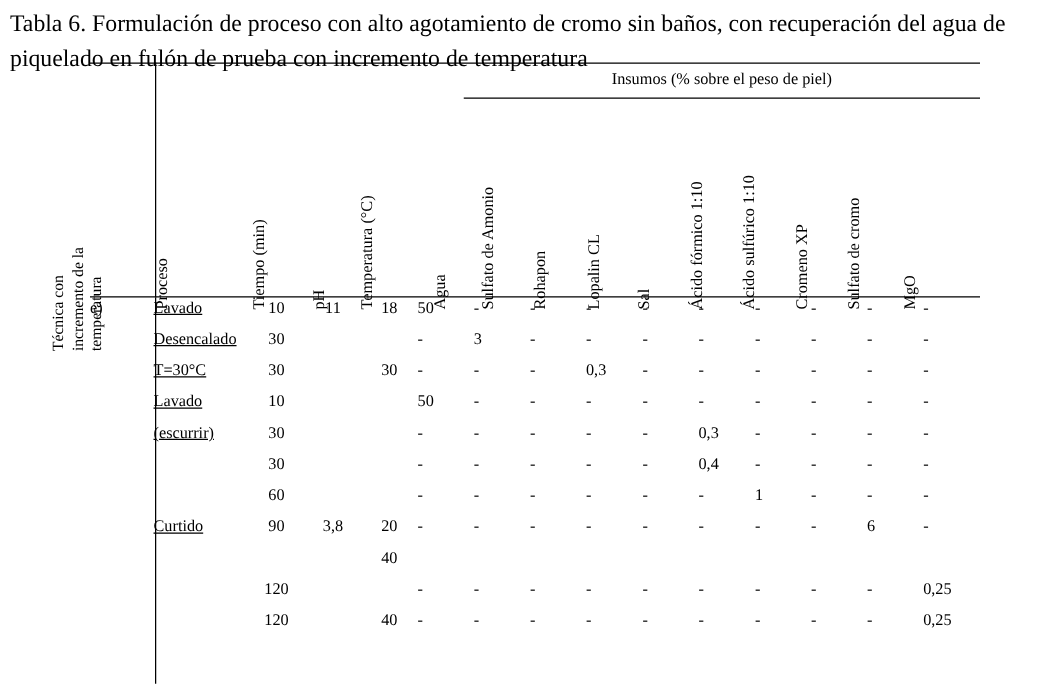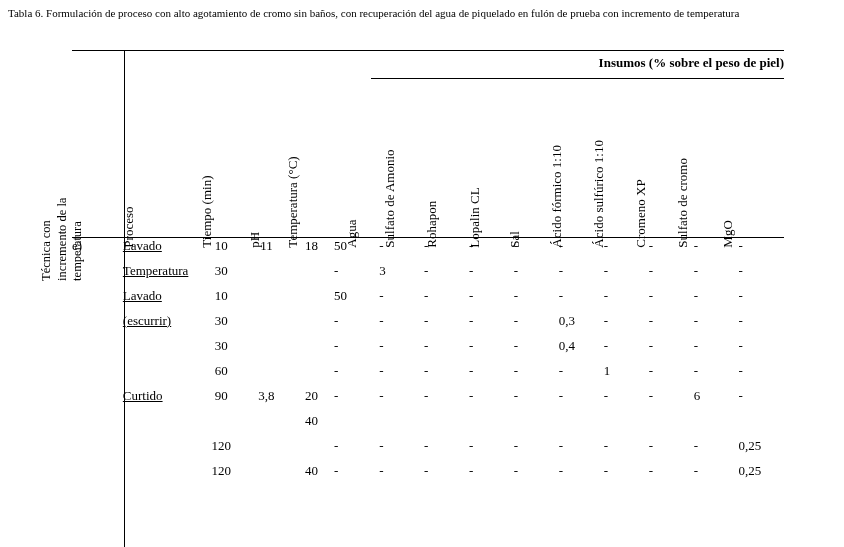--- a/index.html
+++ b/index.html
@@ -18,21 +18,21 @@
   .page {
     position: relative;
     width: 844px;
     height: 547px;
   }
   .caption {
     position: absolute;
     left: 8px;
     top: 6px;
     width: 820px;
-    font-size: 11px;
+    font-size: 19px;
     line-height: 1.45;
     color: #000;
   }
   .table-wrap {
     position: absolute;
     left: 72px;
     top: 50px;
     width: 720px;
   }
   
@@ -54,23 +54,22 @@
     width: 1px;
     left: 52px;
     top: 0px;
     height: 188px;
   }
   .insumos-label {
     position: absolute;
     left: 299px;
     top: 5px;
     width: 413px;
-    text-align: right;
+    text-align: center;
     font-size: 13px;
-    font-weight: bold;
   }
   .vtext {
     position: absolute;
     transform-origin: left bottom;
     transform: rotate(-90deg);
     white-space: nowrap;
     font-size: 13px;
     line-height: 1.05;
   }
   .tecnica {
@@ -157,28 +156,45 @@
               <td class="c-dash">-</td>
               <td class="c-dash">-</td>
               <td class="c-dash">-</td>
               <td class="c-dash">-</td>
               <td class="c-dash">-</td>
               <td class="c-dash">-</td>
               <td class="c-dash">-</td>
             </tr>
             <tr>
               <td class="c-tec"></td>
-              <td class="c-proc">Temperatura</td>
+              <td class="c-proc">Desencalado</td>
               <td class="c-num">30</td>
               <td class="c-num"></td>
               <td class="c-num"></td>
               <td class="c-dash">-</td>
               <td class="c-dash">3</td>
               <td class="c-dash">-</td>
               <td class="c-dash">-</td>
+              <td class="c-dash">-</td>
+              <td class="c-dash">-</td>
+              <td class="c-dash">-</td>
+              <td class="c-dash">-</td>
+              <td class="c-dash">-</td>
+              <td class="c-dash">-</td>
+            </tr>
+            <tr>
+              <td class="c-tec"></td>
+              <td class="c-proc">T=30°C</td>
+              <td class="c-num">30</td>
+              <td class="c-num"></td>
+              <td class="c-num">30</td>
+              <td class="c-dash">-</td>
+              <td class="c-dash">-</td>
+              <td class="c-dash">-</td>
+              <td class="c-dash">0,3</td>
               <td class="c-dash">-</td>
               <td class="c-dash">-</td>
               <td class="c-dash">-</td>
               <td class="c-dash">-</td>
               <td class="c-dash">-</td>
               <td class="c-dash">-</td>
             </tr>
             <tr>
               <td class="c-tec"></td>
               <td class="c-proc">Lavado</td>

